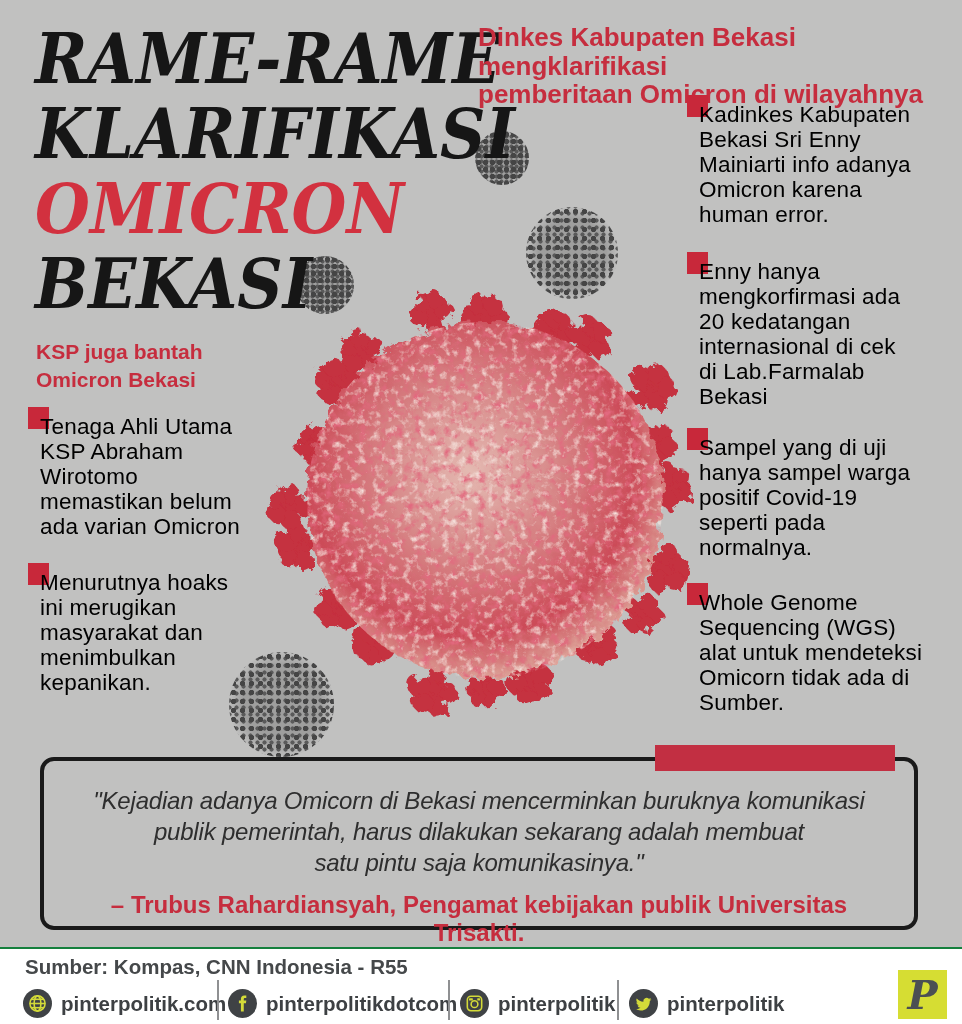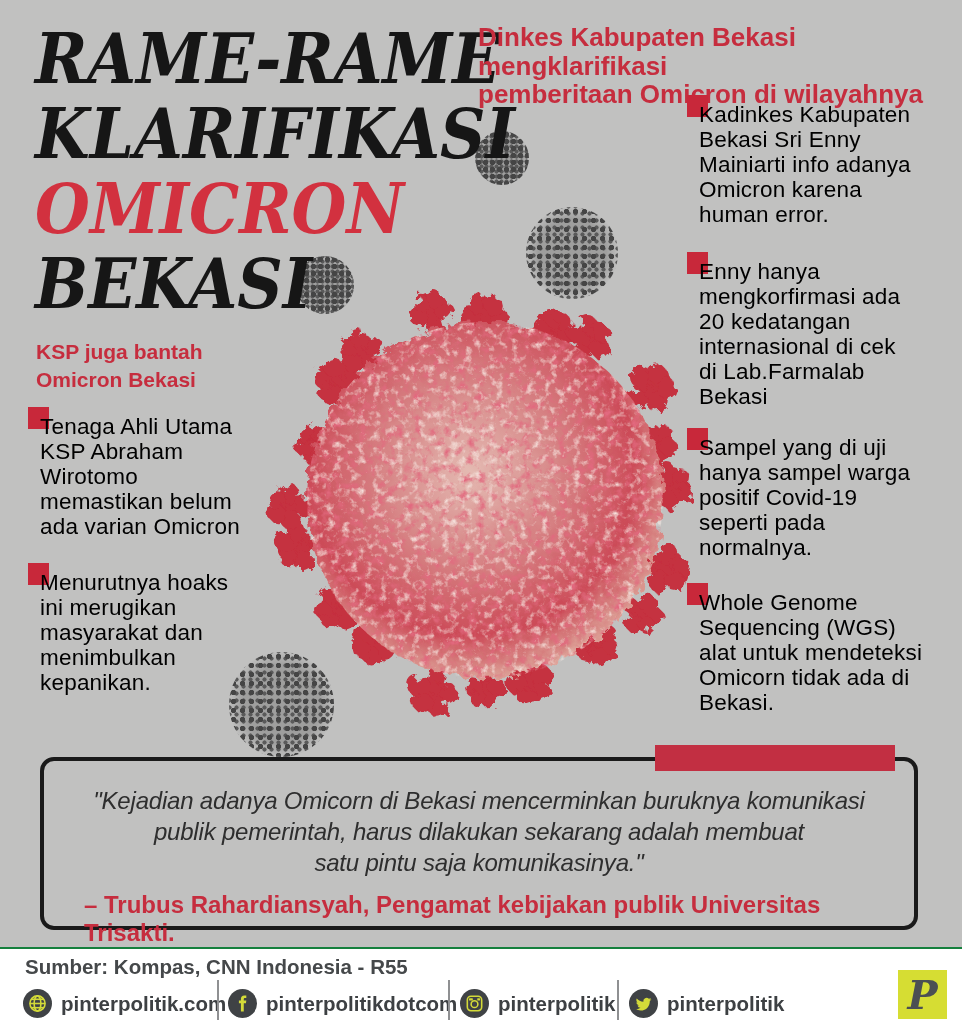--- a/index.html
+++ b/index.html
@@ -39,21 +39,21 @@
   .bullet.right{left:687px;width:260px;}
   .bullet.left{left:28px;width:225px;}
 
   
   .quote-box{position:absolute;left:40px;top:757px;width:870px;height:165px;z-index:4;
     background:#c1c1c0;border:4px solid #1a1a1a;border-radius:14px;}
   .quote-bar{position:absolute;left:655px;top:745px;width:240px;height:26px;background:#c22f42;z-index:5;}
   .quote-inner{padding:24px 40px 0 40px;}
   .quote-line{font-style:italic;font-size:24px;line-height:31px;color:#2e2e2e;
     text-align:center;letter-spacing:-.2px;}
-  .quote-attr{margin-top:13px;font-weight:700;font-size:24px;color:#c62d3e;text-align:left;}
+  .quote-attr{margin-top:13px;font-weight:700;font-size:24px;color:#c62d3e;text-align:center;}
 
   
   .footer{position:absolute;left:0;right:0;top:947px;bottom:0;background:#fff;
     border-top:2px solid #15803d;z-index:6;}
   .source{position:absolute;left:25px;top:6px;font-weight:700;font-size:20.5px;color:#45484a;}
   .social{position:absolute;top:40px;height:29px;display:flex;align-items:center;gap:9px;}
   .s-icon{width:29px;height:29px;border-radius:50%;background:#3f4245;
     display:flex;align-items:center;justify-content:center;flex:none;}
   .s-label{font-weight:700;font-size:20.5px;color:#3d4043;white-space:nowrap;}
   .vdiv{position:absolute;top:31px;width:2px;height:40px;background:#8f9092;}
@@ -220,21 +220,21 @@
 hanya sampel warga
 positif Covid-19
 seperti pada
 normalnya.</span>
   </div>
   <div class="bullet right" style="top:583px;">
     <span class="btext">Whole Genome
 Sequencing (WGS)
 alat untuk mendeteksi
 Omicorn tidak ada di
-Bekasi.</span>
+Sumber.</span>
   </div>
 
   <div class="quote-bar"></div>
   <div class="quote-box">
     <div class="quote-inner">
       <div class="quote-line">"Kejadian adanya Omicorn di Bekasi mencerminkan buruknya komunikasi</div>
       <div class="quote-line">publik pemerintah, harus dilakukan sekarang adalah membuat</div>
       <div class="quote-line">satu pintu saja komunikasinya."</div>
       <div class="quote-attr">– Trubus Rahardiansyah, Pengamat kebijakan publik Universitas Trisakti.</div>
     </div>

